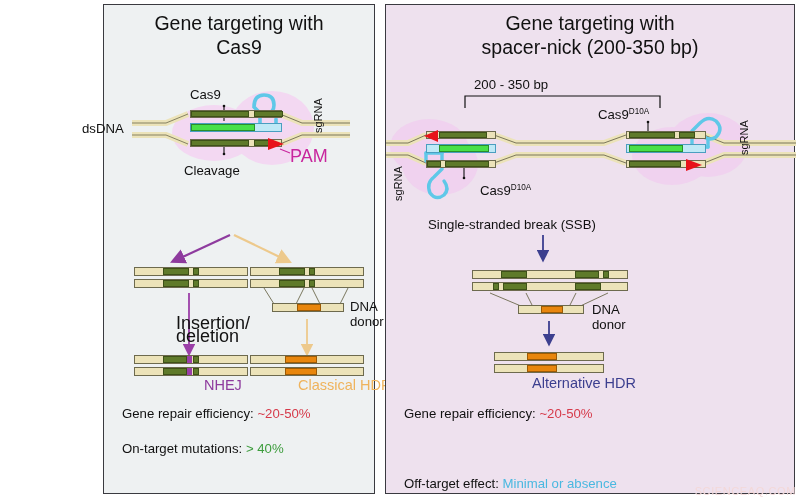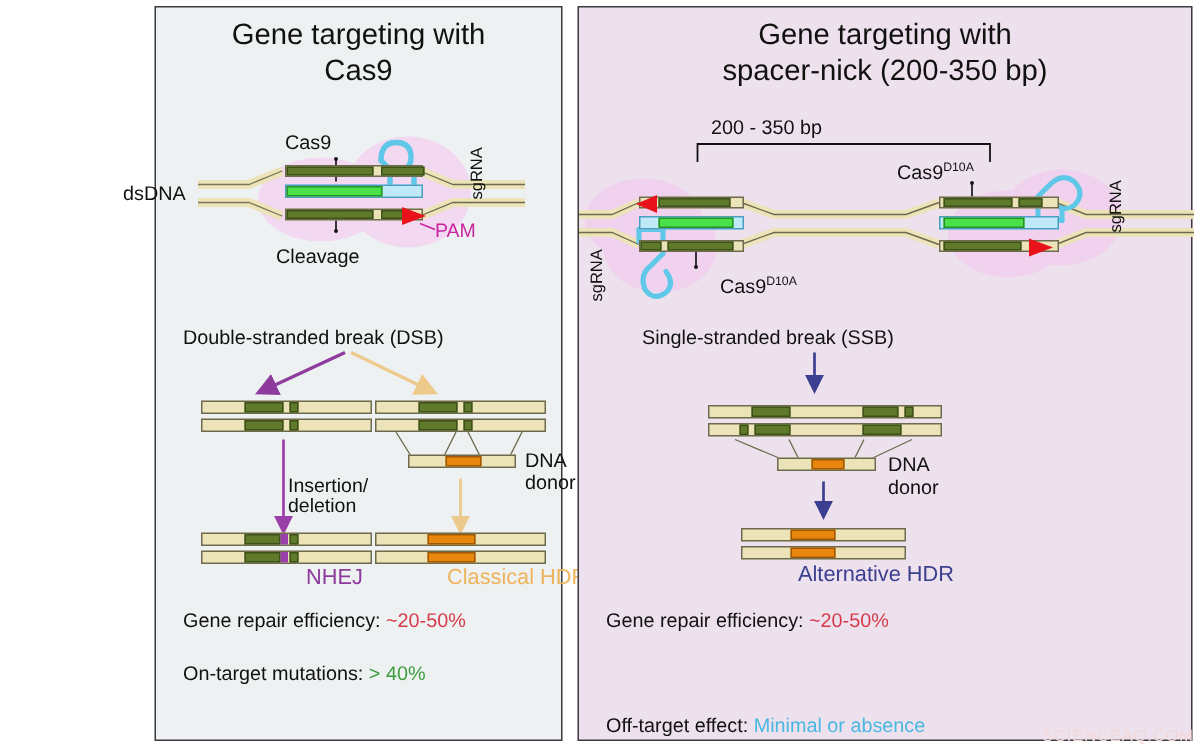--- a/index.html
+++ b/index.html
@@ -8,21 +8,21 @@
 
   .panel{position:absolute;top:4px;height:490px;box-sizing:border-box;
          border:1.5px solid #3a3a40;padding-left:33px;}
   #panel-left{left:103px;width:272px;background:#eef1f2;}
   #panel-right{left:385px;width:410px;background:#eee1ee;}
 
   .panel-title{position:absolute;left:0;right:0;top:6px;text-align:center;
                font-size:19.5px;line-height:24px;color:#111;font-weight:400;}
 
   .lbl{position:absolute;white-space:nowrap;color:#111;}
-  .f13{font-size:13.2px;} .f12{font-size:13px;} .f11{font-size:11px;}
+  .f13{font-size:13.2px;} .f12{font-size:18px;} .f11{font-size:11px;}
 
   
   .duplex{position:absolute;}
   .strand{position:relative;height:9px;box-sizing:border-box;
           background:#ece3b9;border:1px solid #6d6a4e;}
   .strand+.strand{margin-top:3px;}
   .seg{position:absolute;top:0;bottom:0;box-sizing:border-box;}
   .seg.olive{background:#5f7a2a;border:1px solid #3e5118;}
   .seg.orange{background:#e8860d;border:1px solid #9c5a05;}
   .seg.brightgreen{background:#49e049;border:1px solid #2a8f2a;}
@@ -108,21 +108,20 @@
       <polygon points="78,1 94,7 78,13" fill="#e8121a"></polygon>
     </svg>
 
     <span class="lbl f13" style="left:86px;top:4px;">Cas9</span>
     <span class="lbl f11 vrot" style="left:208px;top:50px;">sgRNA</span>
     <span class="lbl f13" style="left:-22px;top:38px;">dsDNA</span>
     <span class="lbl f12" style="left:186px;top:63px;color:#c8269d;">PAM</span>
     <span class="lbl f13" style="left:80px;top:80px;">Cleavage</span>
   </div>
 
-  <div class="lbl f13" style="left:18px;top:212px;">Double-stranded break (DSB)</div>
 
   <svg class="arrow" style="left:58px;top:228px;" width="160" height="36">
     <defs>
       <marker id="mPurple" markerWidth="7" markerHeight="7" refX="5" refY="3.5" orient="auto">
         <polygon points="0,0 7,3.5 0,7" fill="#8e3b9e"></polygon>
         </marker>
       <marker id="mTan" markerWidth="7" markerHeight="7" refX="5" refY="3.5" orient="auto">
         <polygon points="0,0 7,3.5 0,7" fill="#edc98c"></polygon>
         </marker>
     </defs>
@@ -141,21 +140,21 @@
       </div>
   </div>
   <svg class="arrow" style="left:80px;top:288px;" width="12" height="68">
     <defs>
         <marker id="mP2" markerWidth="7" markerHeight="7" refX="5" refY="3.5" orient="auto">
       <polygon points="0,0 7,3.5 0,7" fill="#9b3fa8"></polygon>
         </marker>
       </defs>
     <line x1="5" y1="0" x2="5" y2="60" stroke="#9b3fa8" stroke-width="1.8" marker-end="url(#mP2)"></line>
   </svg>
-  <div class="lbl f12" style="left:88px;top:312px;line-height:13px;">
+  <div class="lbl f12" style="left:72px;top:312px;line-height:13px;">
     <div>Insertion/</div>
     <div>deletion</div>
   </div>
 
   <div class="duplex" style="left:146px;top:262px;width:114px;">
     <div class="strand">
         <div class="seg olive" style="left:28px;width:26px;"></div>
       <div class="seg olive" style="left:58px;width:6px;"></div>
       </div>
     <div class="strand">

